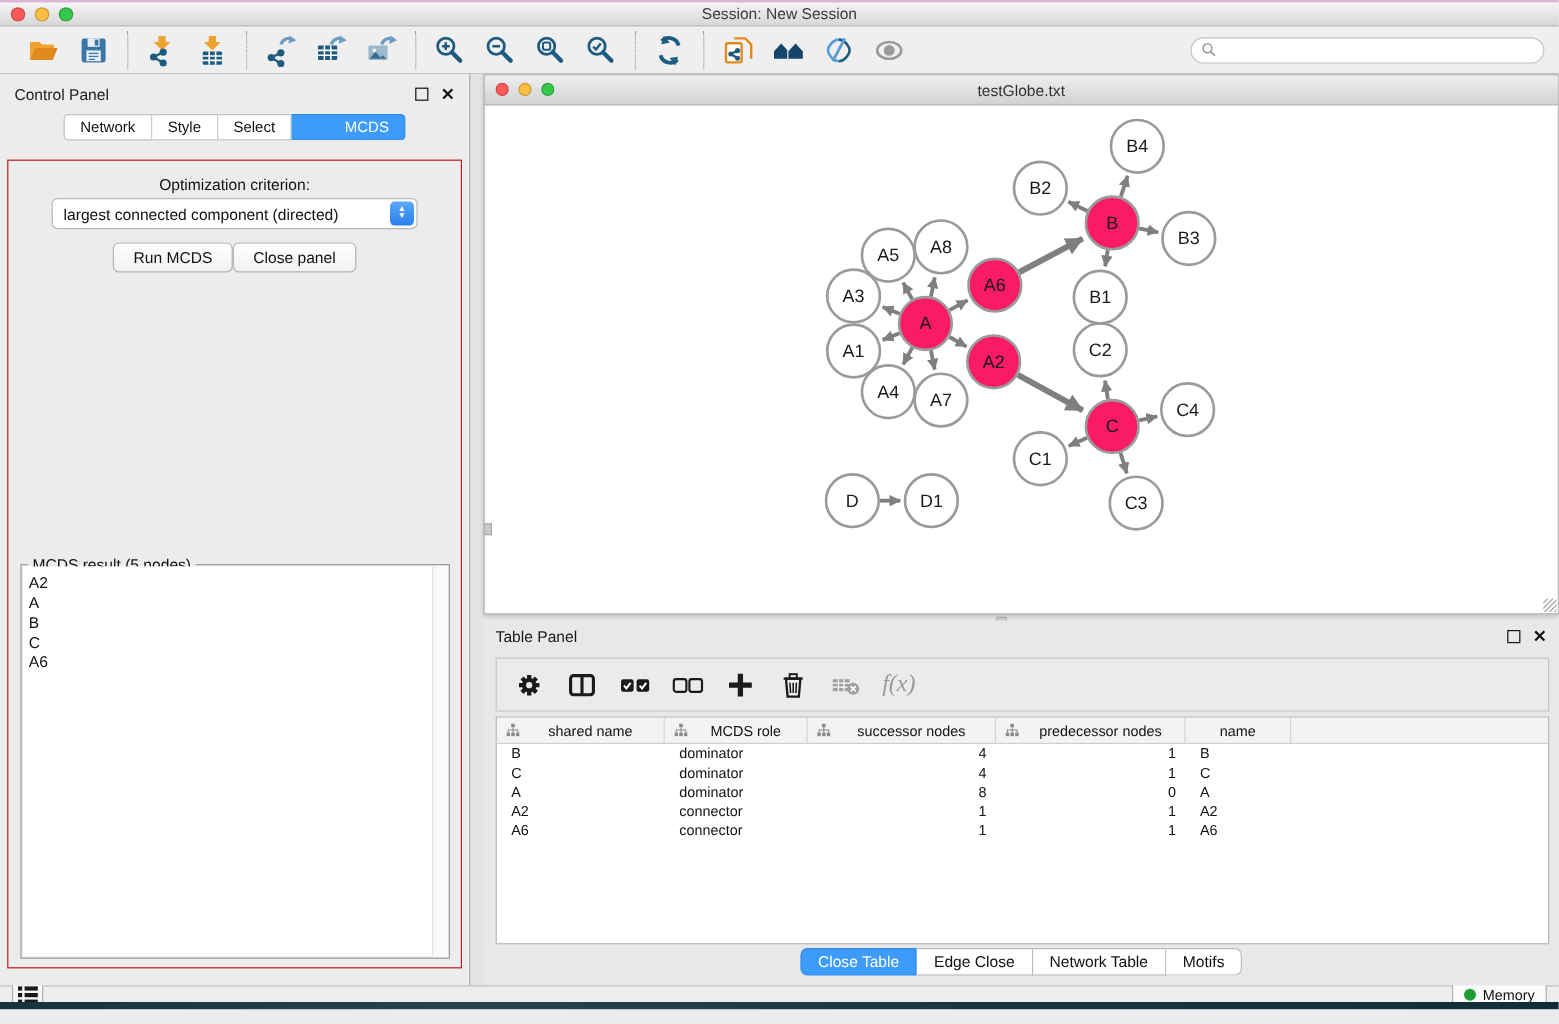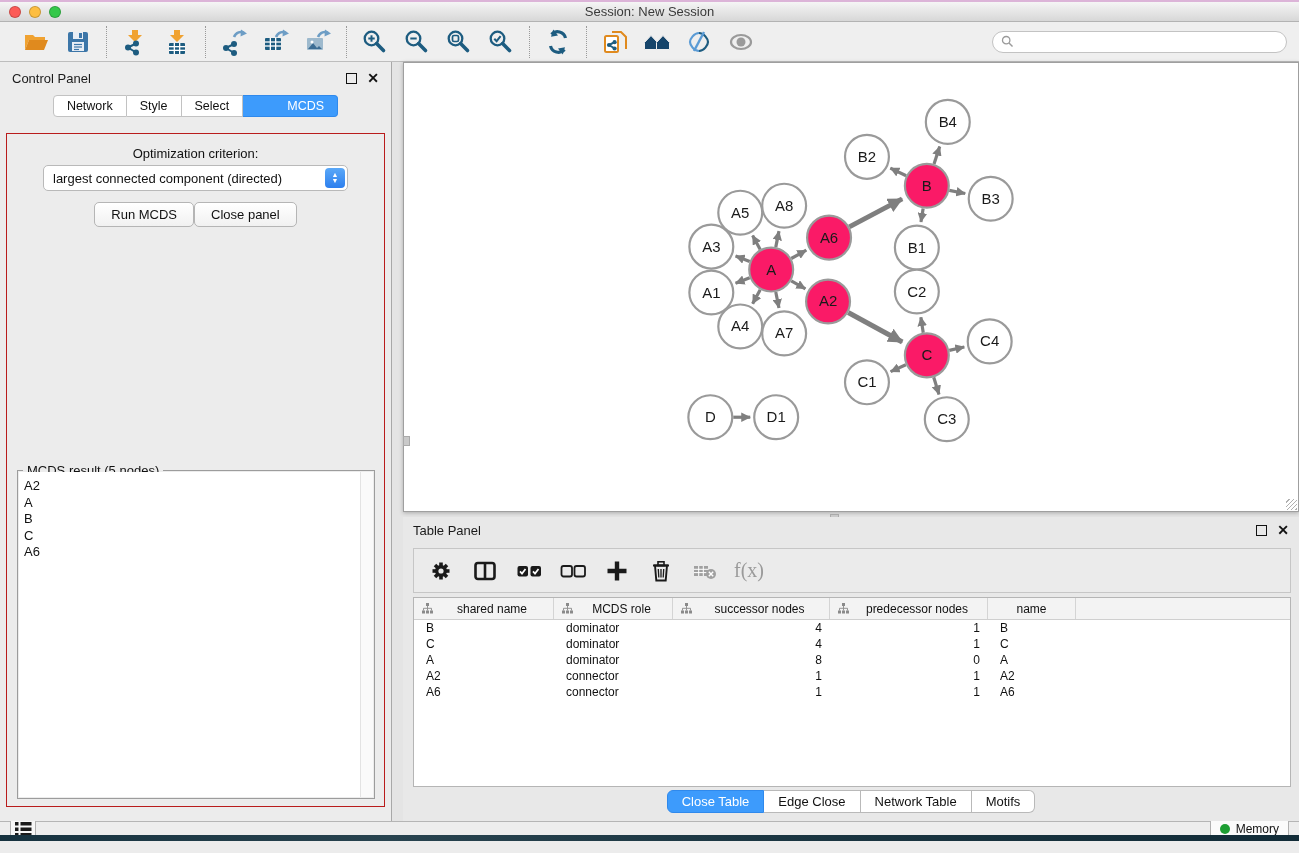--- a/index.html
+++ b/index.html
@@ -65,21 +65,21 @@
   .grip { position:absolute; right:1px; bottom:1px; width:11px; height:11px;
     background:repeating-linear-gradient(135deg, transparent 0 2px, #b0b0b0 2px 3px); }
   .mini-thumb { position:absolute; background:#c9c9c9; border:1px solid #aaa; }
 
   
   .tpanel { position:absolute; left:11px; right:0; top:455px; bottom:0; background:#e8e8e8; }
   .tpanel .phead { top:3px; padding:0 10px; }
   .ttools { position:absolute; left:10px; right:8px; top:31px; height:45px; background:#ebebeb; border:1px solid #c6c6c6; display:flex; align-items:center; gap:14px; padding:0 12px; }
   .tibtn { width:30px; height:30px; display:flex; align-items:center; justify-content:center; }
   .tibtn svg { width:28px; height:28px; }
-  .fx { font-family:"Liberation Serif",serif; font-size:20px; color:#9a9a9a; }
+  .fx { font-family:"Liberation Serif",serif; font-style:italic; font-size:20px; color:#9a9a9a; }
   .tablewrap { position:absolute; left:10px; right:8px; top:80px; height:190px; background:#fff; border:1px solid #b5b5b5; overflow:hidden; }
   .thr { display:flex; height:22px; background:#f3f3f3; border-bottom:1px solid #cfcfcf; }
   .th { display:flex; align-items:center; border-right:1px solid #d4d4d4; font-size:12px; color:#111; padding:0 4px; }
   .th .hic { margin:0 2px 0 4px; flex:0 0 auto; }
   .th span { flex:1; text-align:center; white-space:nowrap; }
   .th.fill,.td.fill { flex:1; border-right:none; }
   .tdr { display:flex; height:16px; align-items:center; }
   .td { font-size:12px; color:#111; padding:0 4px; white-space:nowrap; }
   .td.left { padding-left:12px; }
   .td.num { text-align:right; padding-right:8px; }
@@ -327,20 +327,28 @@
               </div>
             <div class="rscroll"></div>
           </div>
         </div>
       </div>
     </div>
 
     <div class="rside">
 
       <div class="netwin">
+        <div class="nethead">
+          <div class="lights">
+            <span class="light red"></span>
+            <span class="light yellow"></span>
+            <span class="light green"></span>
+          </div>
+          <span class="ntitle">testGlobe.txt</span>
+        </div>
         <div class="netcanvas" id="graph-canvas">
             <svg viewBox="0 0 896 424" preserveAspectRatio="none">
               <defs>
                 <marker id="arr" viewBox="0 0 8 8" refX="7.5" refY="4" markerWidth="3" markerHeight="3" orient="auto">
                   <path d="M0 0L8 4L0 8z" fill="#7f7f7f"></path>
                 </marker>
               </defs>
               <line x1="346.5" y1="190.2" x2="332.3" y2="195.7" stroke="#7f7f7f" stroke-width="3.2" marker-end="url(#arr)"></line>
               <line x1="388.1" y1="193.3" x2="402.3" y2="201.3" stroke="#7f7f7f" stroke-width="3.2" marker-end="url(#arr)"></line>
               <line x1="346.5" y1="173.8" x2="332.3" y2="168.3" stroke="#7f7f7f" stroke-width="3.2" marker-end="url(#arr)"></line>

